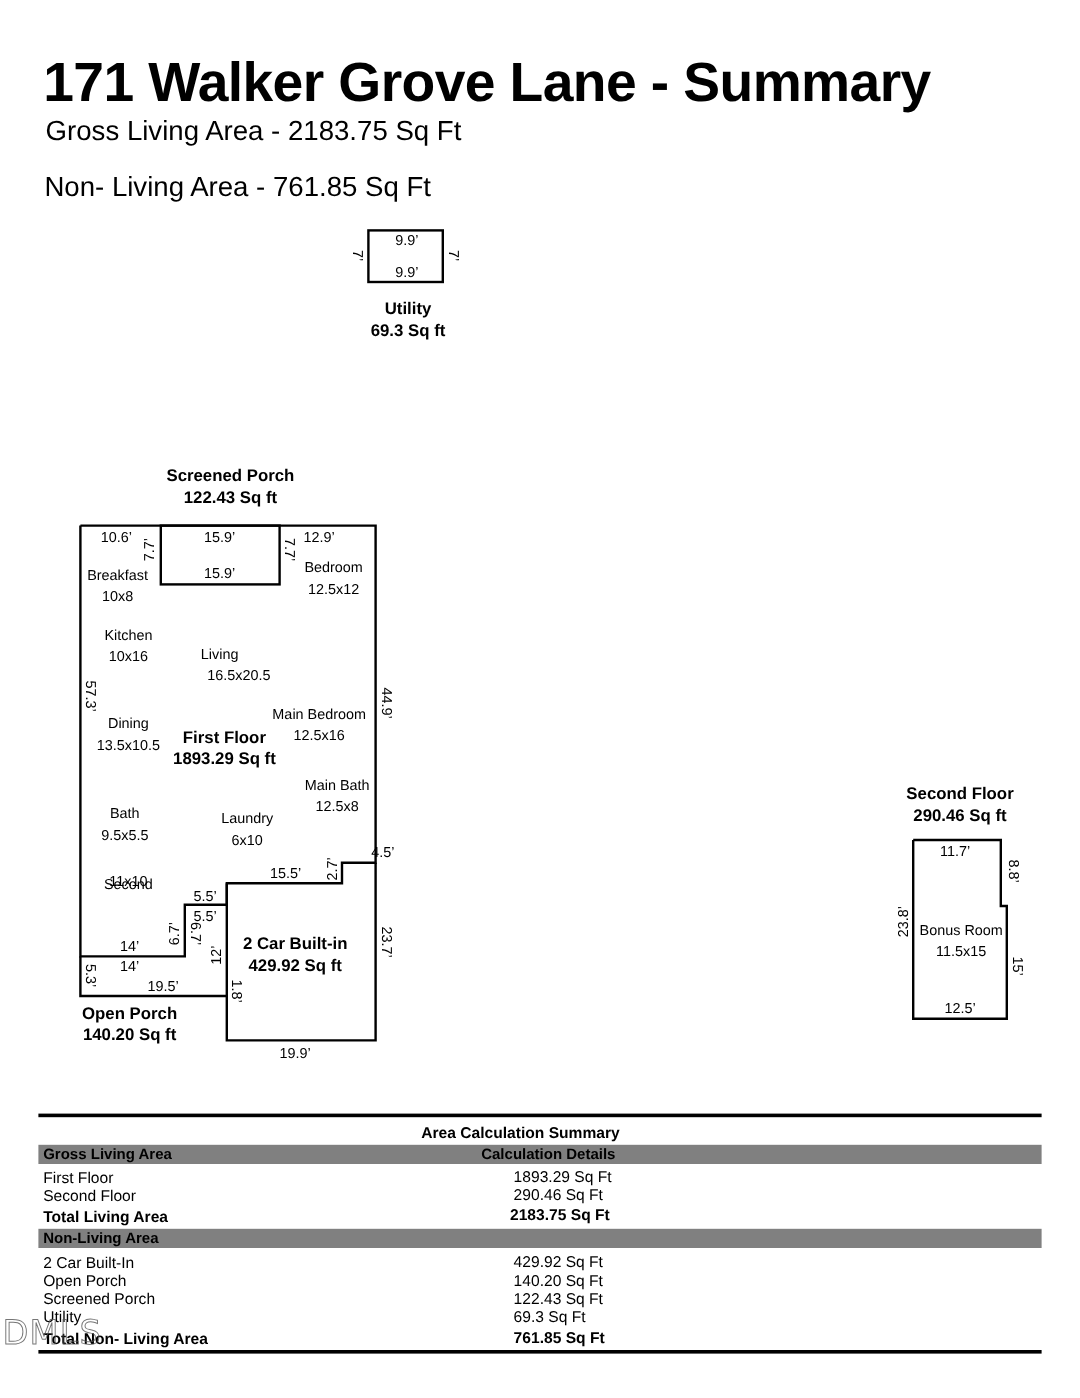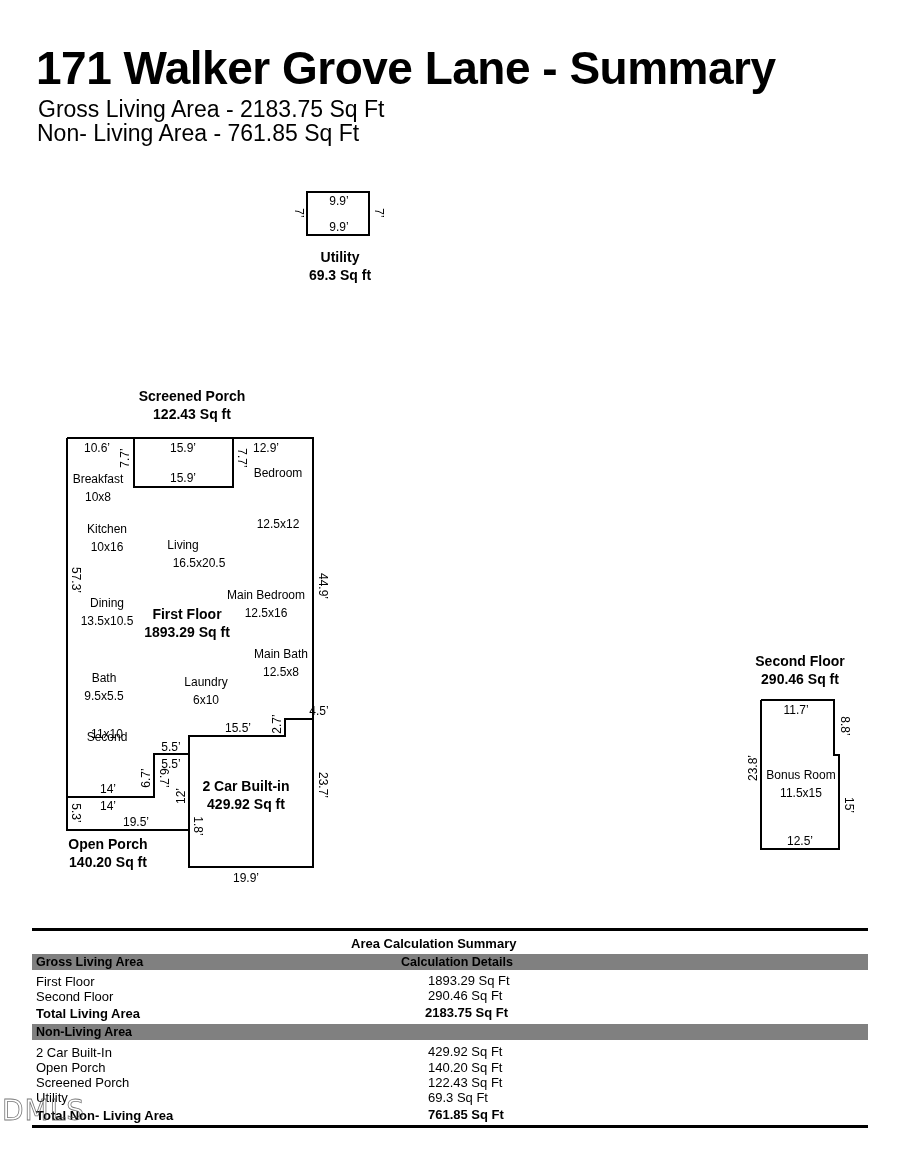--- a/index.html
+++ b/index.html
@@ -1,21 +1,21 @@
 <!DOCTYPE html>
 <html><head>
 <meta charset="utf-8">
 <style>
   html, body { margin: 0; padding: 0; background: #ffffff; }
   body { width: 900px; height: 1165px; position: relative; overflow: hidden;
          font-family: "Liberation Sans", "DejaVu Sans", sans-serif; color: #000; }
   .abs { position: absolute; }
   #title { left: 36px; top: 40px; font-size: 46px; font-weight: bold; letter-spacing: -0.5px; white-space: nowrap; line-height: 56px; }
   #sub1 { left: 38px; top: 96px; font-size: 23px; white-space: nowrap; }
-  #sub2 { left: 37px; top: 120px; font-size: 23px; white-space: nowrap; }
+  #sub2 { left: 37px; top: 142px; font-size: 23px; white-space: nowrap; }
   .lbl { position: absolute; font-size: 12px; white-space: nowrap; text-align: center; transform: translateX(-50%); line-height: 17px; }
   .lbl.bold { font-weight: bold; font-size: 14px; line-height: 17px; }
   .lbl.big { font-weight: bold; font-size: 14px; line-height: 18px; }
   .dim { position: absolute; font-size: 12px; white-space: nowrap; transform: translate(-50%, -50%); line-height: 13px; }
   .dim.rl { transform: translate(-50%, -50%) rotate(90deg); }
   .dim.rr { transform: translate(-50%, -50%) rotate(90deg); }
   svg.plan { position: absolute; left: 0; top: 0; }
   
   .rule { position: absolute; left: 32px; width: 836px; height: 3px; background: #000; }
   .band { position: absolute; left: 32px; width: 836px; height: 16px; background: #808080; }
@@ -73,21 +73,21 @@
 <div class="dim" style="left:238px;top:728px;">15.5’</div>
 <div class="dim" style="left:171px;top:747px;">5.5’</div>
 <div class="dim" style="left:171px;top:764px;">5.5’</div>
 <div class="dim" style="left:146px;top:778px;transform:translate(-50%,-50%) rotate(-90deg);">6.7’</div>
 <div class="dim rr" style="left:163px;top:778px;">6.7’</div>
 <div class="dim" style="left:108px;top:789px;">14’</div>
 
 <div class="lbl" style="left:98px;top:471px;">Breakfast</div>
 <div class="lbl" style="left:98px;top:489px;">10x8</div>
 <div class="lbl" style="left:278px;top:465px;">Bedroom</div>
-<div class="lbl" style="left:278px;top:483px;margin-top:33px;">12.5x12</div>
+<div class="lbl" style="left:278px;top:483px;">12.5x12</div>
 <div class="lbl" style="left:107px;top:521px;">Kitchen</div>
 <div class="lbl" style="left:107px;top:539px;">10x16</div>
 <div class="lbl" style="left:183px;top:537px;">Living</div>
 <div class="lbl" style="left:199px;top:555px;">16.5x20.5</div>
 <div class="lbl" style="left:107px;top:595px;">Dining</div>
 <div class="lbl" style="left:107px;top:613px;">13.5x10.5</div>
 <div class="lbl" style="left:266px;top:587px;">Main Bedroom</div>
 <div class="lbl" style="left:266px;top:605px;">12.5x16</div>
 <div class="lbl" style="left:281px;top:646px;">Main Bath</div>
 <div class="lbl" style="left:281px;top:664px;">12.5x8</div>

